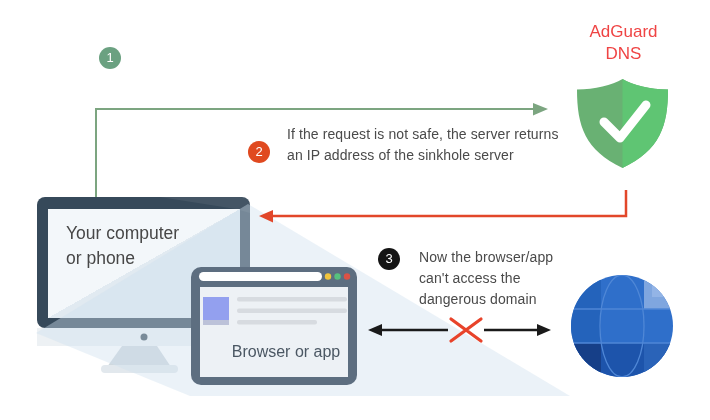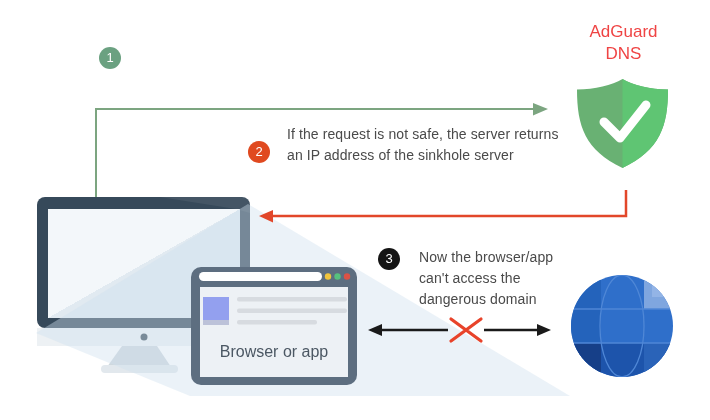--- a/index.html
+++ b/index.html
@@ -12,21 +12,21 @@
   .step-text{font-size:14px;line-height:21px;letter-spacing:.1px;}
   .badge{
     position:absolute;width:22px;height:22px;border-radius:50%;
     color:#fff;font-size:13px;line-height:22px;text-align:center;
   }
   .badge-1{background:#6BA181;}
   .badge-2{background:#E0491F;}
   .badge-3{background:#141414;}
   .title{font-size:17px;line-height:22px;text-align:center;color:#ef4444;}
   .computer-label{font-size:17.5px;line-height:25px;color:#474747;}
-  .browser-label{font-size:16px;color:#4b5763;text-align:center;}
+  .browser-label{font-size:16px;color:#4b5763;text-align:center;margin-left:12px;}
   .web-label{font-size:23px;font-weight:bold;color:#ffffff;text-align:center;letter-spacing:.3px;}
 </style>
 </head>
 <body>
 
 <div class="canvas">
 
   <svg class="layer" width="710" height="420" viewBox="0 0 710 420">
     <defs>
       <linearGradient id="screenGrad" x1="0" y1="0" x2="1" y2="1">
@@ -115,16 +115,18 @@
 
   <div class="badge badge-2" style="left:248px;top:141px;">2</div>
   <div class="txt step-text" style="left:287px;top:124px;">If the request is not safe, the server returns
 an IP address of the sinkhole server</div>
 
   <div class="badge badge-3" style="left:378px;top:248px;">3</div>
   <div class="txt step-text" style="left:419px;top:247px;">Now the browser/app
 can't access the
 dangerous domain</div>
 
+  <div class="txt computer-label" style="left:66px;top:221px;">Your computer
+or phone</div>
 
   <div class="txt browser-label" style="left:200px;top:343px;width:148px;">Browser or app</div>
 
 </div>
 
 </body></html>

